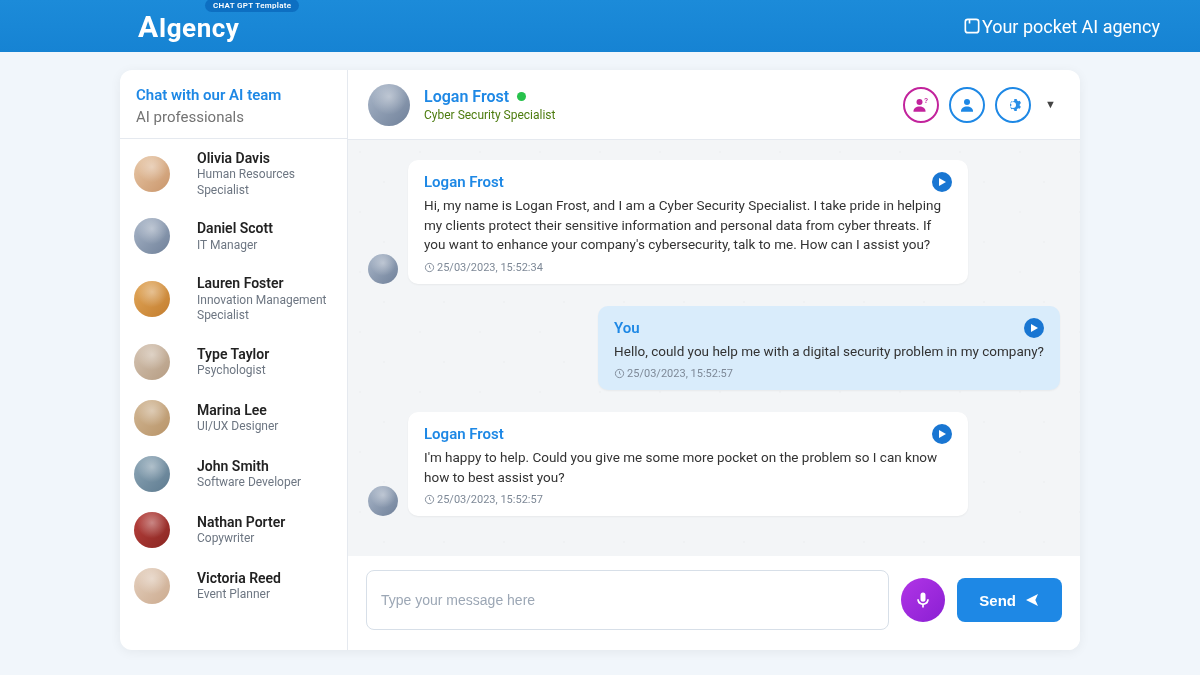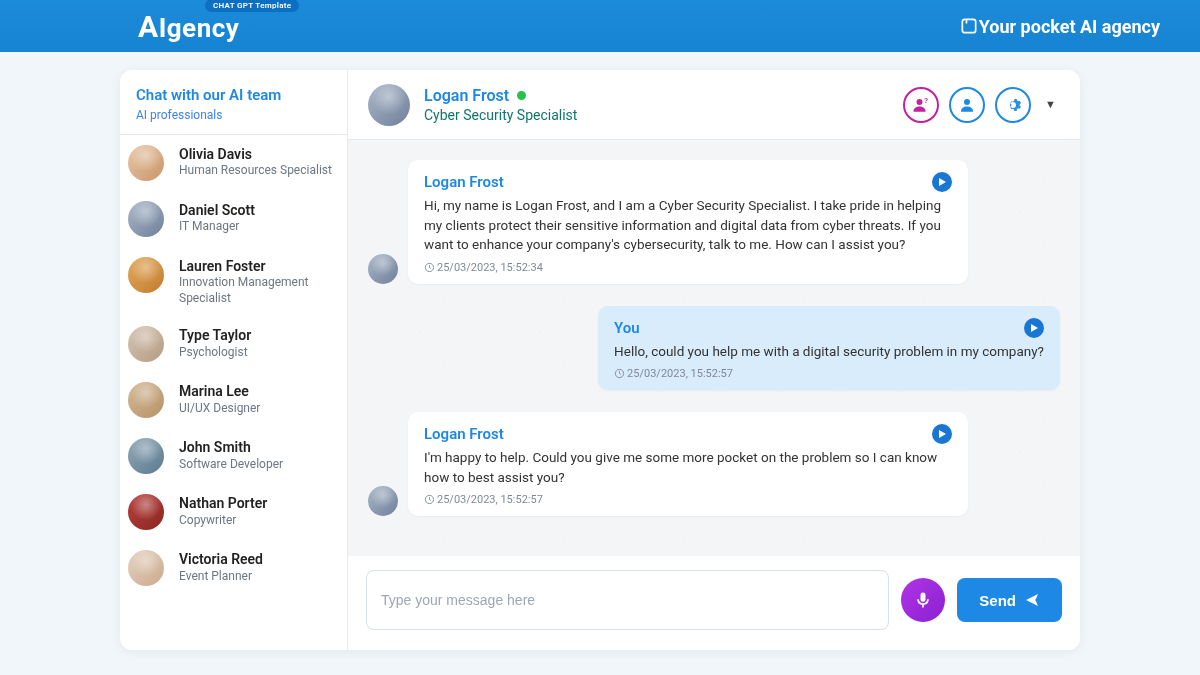--- a/index.html
+++ b/index.html
@@ -20,48 +20,48 @@
   color: #fff;
 }
 .logo-group { display: flex; align-items: center; position: relative; }
 .logo-text { font-size: 26px; font-weight: 700; letter-spacing: 0.5px; }
 .logo-text .a { font-size: 30px; }
 .logo-badge {
   position: absolute; top: -10px; right: -60px;
   background: #0d6fc2; color: #fff; font-size: 8px; font-weight: 600;
   padding: 2px 8px; border-radius: 10px; letter-spacing: 0.3px;
 }
-.tagline { display: flex; align-items: center; gap: 0; font-size: 18px; font-weight: 700; }
+.tagline { display: flex; align-items: center; gap: 0; font-size: 18px; font-weight: 400; }
 .tagline-icon { width: 20px; height: 20px; }
 
 .app-wrap {
   width: 960px;
   height: 580px;
   margin: 18px auto 12px;
   background: #fff;
   border-radius: 12px;
   box-shadow: 0 2px 12px rgba(0,0,0,0.06);
   display: flex;
   overflow: hidden;
 }
 .sidebar {
   width: 228px;
   border-right: 1px solid #e5e9ef;
   display: flex;
   flex-direction: column;
 }
 .sidebar-header { padding: 16px 16px 12px; border-bottom: 1px solid #e5e9ef; }
 .sidebar-title { color: #1e88e5; font-size: 15px; font-weight: 600; margin-bottom: 4px; }
-.sidebar-subtitle { color: #3b82f6; font-size: 12px; }
+.sidebar-subtitle { color: #737373; font-size: 15px; }
 .contact-list { flex: 1; overflow-y: auto; }
 .contact-list::-webkit-scrollbar { width: 5px; }
 .contact-list::-webkit-scrollbar-thumb { background: #c9d2de; border-radius: 3px; }
 .contact-item {
-  display: flex; align-items: flex-start; gap: 15px;
-  padding: 10px 8px; cursor: pointer;
+  display: flex; align-items: center; gap: 27px;
+  padding: 10px 14px; cursor: pointer;
 }
 .avatar {
   width: 36px; height: 36px; border-radius: 50%;
   background: linear-gradient(135deg, #d9b38c, #c78f5e);
   flex-shrink: 0; position: relative; overflow: hidden;
 }
 .avatar::after {
   content: ""; position: absolute; inset: 0;
   background: radial-gradient(circle at 50% 30%, rgba(255,255,255,0.4), transparent 50%);
 }
@@ -80,21 +80,21 @@
 .chat-pane { flex: 1; display: flex; flex-direction: column; min-width: 0; }
 .chat-header {
   height: 70px; display: flex; align-items: center; padding: 0 20px;
   border-bottom: 1px solid #e5e9ef; gap: 14px;
 }
 .chat-header .avatar { width: 42px; height: 42px; }
 .chat-header-title { flex: 1; }
 .chat-name-row { display: flex; align-items: center; gap: 8px; }
 .chat-name { color: #1e88e5; font-size: 16px; font-weight: 600; }
 .status-dot { width: 9px; height: 9px; background: #27c24c; border-radius: 50%; }
-.chat-role { font-size: 14px; color: #0f766e; margin-top: 2px; }
+.chat-role { font-size: 12px; color: #4d7c0f; margin-top: 2px; }
 .header-actions { display: flex; align-items: center; gap: 10px; }
 .icon-btn {
   width: 36px; height: 36px; border: 2px solid;
   border-radius: 50%; display: flex; align-items: center; justify-content: center;
   background: #fff; cursor: pointer;
 }
 .icon-btn.magenta { border-color: #c2239c; color: #c2239c; }
 .icon-btn.blue { border-color: #1e88e5; color: #1e88e5; }
 .caret-btn { color: #444; font-size: 11px; cursor: pointer; padding: 0 4px; }
 
@@ -267,21 +267,21 @@
         <div class="avatar c2"></div>
         <div class="bubble">
           <div class="bubble-hdr">
             <span class="bubble-sender">Logan Frost</span>
             <span class="play-btn">
               <svg viewBox="0 0 10 10">
                   <path d="M2 1l7 4-7 4z"></path>
                 </svg>
             </span>
           </div>
-          <div class="bubble-text">Hi, my name is Logan Frost, and I am a Cyber Security Specialist. I take pride in helping my clients protect their sensitive information and digital data from cyber threats. If you want to enhance your company's cybersecurity, talk to me. How can I assist you?</div>
+          <div class="bubble-text">Hi, my name is Logan Frost, and I am a Cyber Security Specialist. I take pride in helping my clients protect their sensitive information and personal data from cyber threats. If you want to enhance your company's cybersecurity, talk to me. How can I assist you?</div>
           <div class="bubble-meta">
             <svg viewBox="0 0 24 24" fill="none" stroke="currentColor" stroke-width="2">
                 <circle cx="12" cy="12" r="9"></circle>
                 <path d="M12 7v5l3 2"></path>
               </svg>
             <span>25/03/2023, 15:52:34</span>
           </div>
         </div>
       </div>
 

